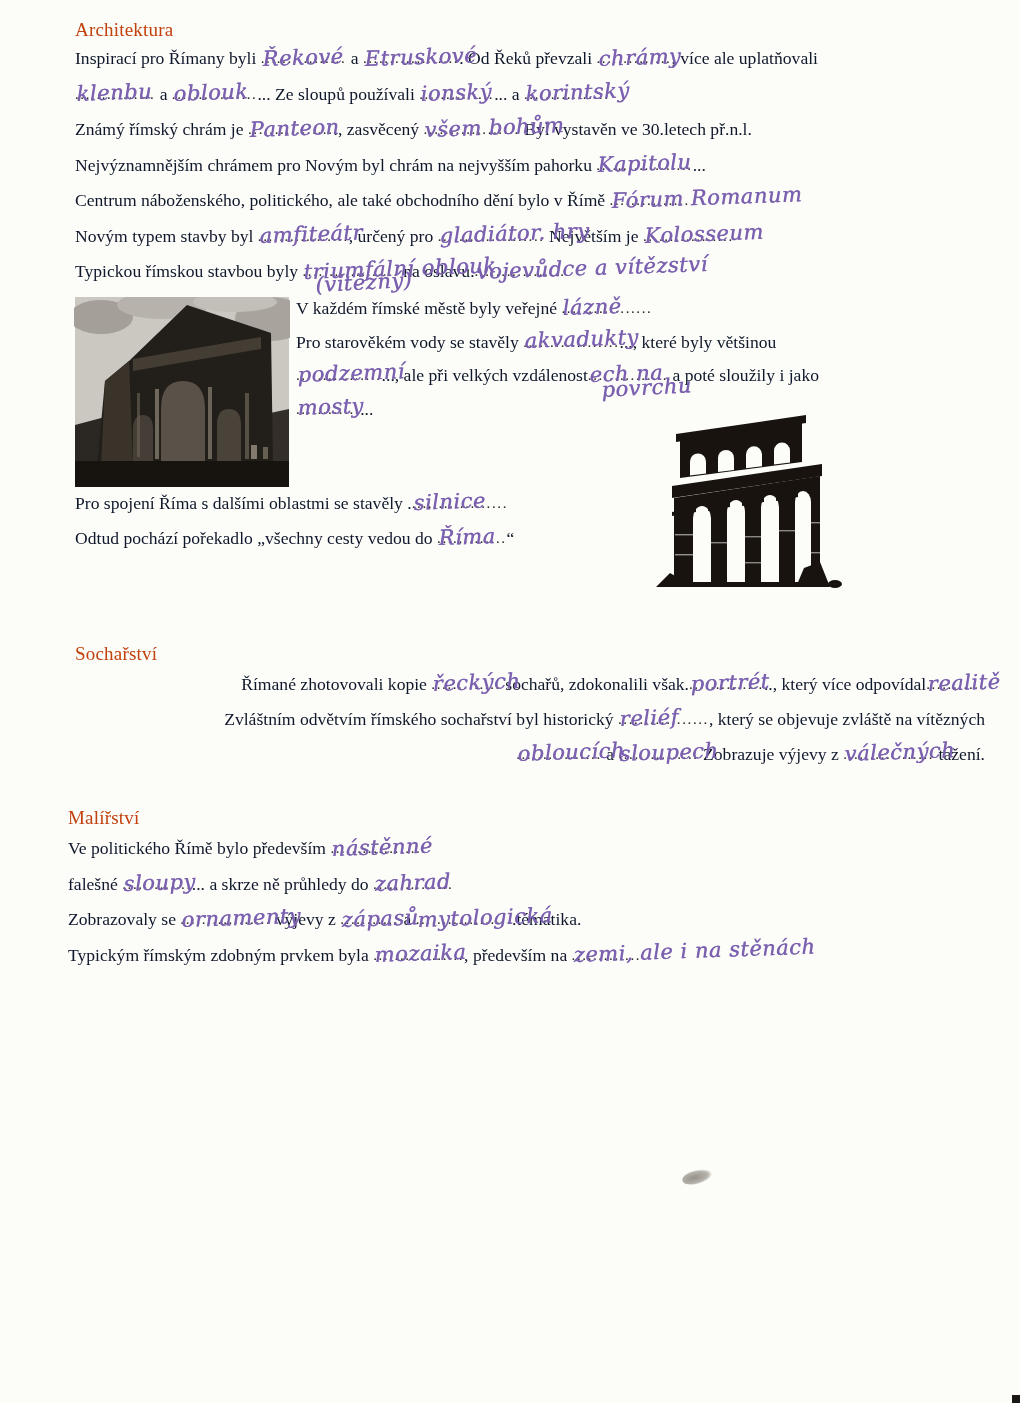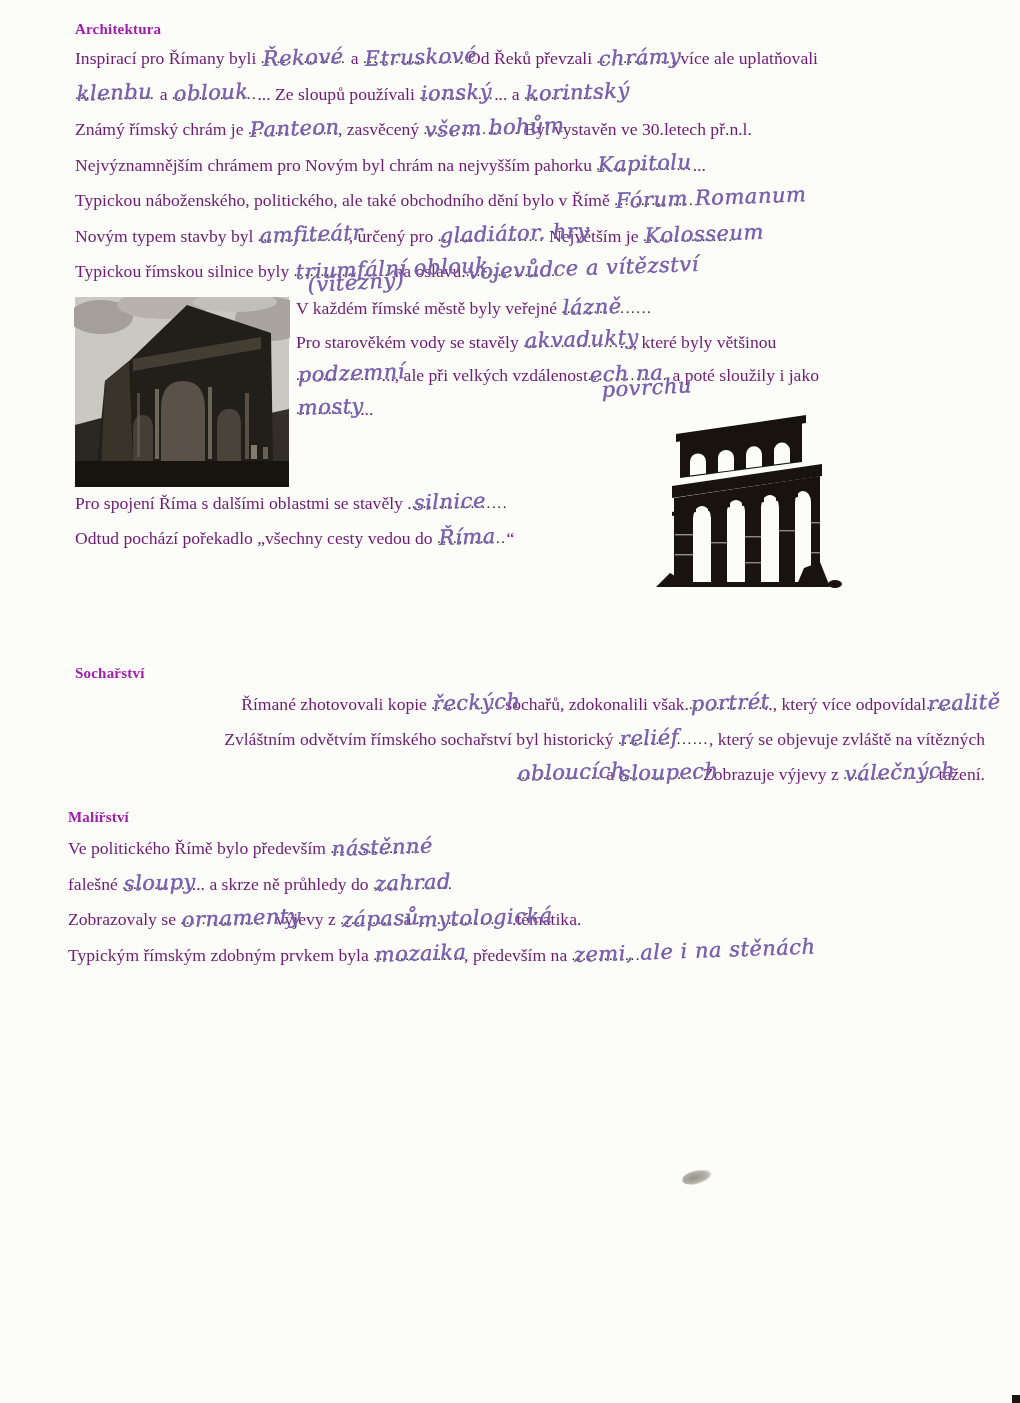--- a/index.html
+++ b/index.html
@@ -7,28 +7,28 @@
     position:relative;
     width:1020px;height:1403px;
     margin:0 auto;
     background:#fcfcf9;
     font-family:"Liberation Serif",serif;
     color:#1b1713;
     overflow:hidden;
   }
   .sec{position:absolute;}
   .head{
-    font-size:15px;font-weight:bold;margin:0;letter-spacing:.2px;
-    line-height:23px;color:#a21caf;
+    font-size:19px;font-weight:normal;margin:0;letter-spacing:.2px;
+    line-height:23px;color:#c2410c;
   }
   .line{
     font-size:17.6px;
     white-space:nowrap;
   }
-  .print{color:#701a75;}
+  .print{color:#0f172a;}
   .blank{position:relative;display:inline-block;}
   .dots{
     letter-spacing:1.6px;font-size:15px;color:#2d2925;
     position:relative;top:-1px;
   }
   .hw{
     position:absolute;left:2px;bottom:7px;
     font-family:"DejaVu Serif",serif;font-style:italic;
     font-size:21px;line-height:21px;
     color:#7a60ae;white-space:nowrap;
@@ -57,23 +57,23 @@
 
 <div class="page">
 
   <section class="sec" style="left:75px; top:18px; width:910px;">
     <h2 class="head">Architektura</h2>
     <div style="line-height:34.5px;">
         <div class="line"><span class="print">Inspirací pro Římany byli </span><span class="blank"><span class="dots">................</span><span class="hw">Řekové</span></span><span class="print"> a </span><span class="blank"><span class="dots">..................</span><span class="hw">Etruskové</span></span><span class="print">. Od Řeků převzali </span><span class="blank"><span class="dots">..............</span><span class="hw">chrámy</span></span><span class="print">, více ale uplatňovali</span></div>
         <div class="line"><span class="blank"><span class="dots">...............</span><span class="hw">klenbu</span></span><span class="print"> a </span><span class="blank"><span class="dots">................</span><span class="hw">oblouk</span></span><span class="print">... Ze sloupů používali </span><span class="blank"><span class="dots">..............</span><span class="hw">ionský</span></span><span class="print">... a </span><span class="blank"><span class="dots">................</span><span class="hw">korintský</span></span></div>
         <div class="line"><span class="print">Známý římský chrám je </span><span class="blank"><span class="dots">................</span><span class="hw">Panteon</span></span><span class="print">., zasvěcený </span><span class="blank"><span class="dots">..................</span><span class="hw">všem bohům</span></span><span class="print"> Byl vystavěn ve 30.letech př.n.l.</span></div>
         <div class="line"><span class="print">Nejvýznamnějším chrámem pro Novým byl chrám na nejvyšším pahorku </span><span class="blank"><span class="dots">..................</span><span class="hw">Kapitolu</span></span><span class="print">...</span></div>
-        <div class="line"><span class="print">Typickou náboženského, politického, ale také obchodního dění bylo v Římě </span><span class="blank"><span class="dots">...............</span><span class="hw">Fórum Romanum</span></span></div>
+        <div class="line"><span class="print">Centrum náboženského, politického, ale také obchodního dění bylo v Římě </span><span class="blank"><span class="dots">...............</span><span class="hw">Fórum Romanum</span></span></div>
         <div class="line"><span class="print">Novým typem stavby byl </span><span class="blank"><span class="dots">.................</span><span class="hw">amfiteátr</span></span><span class="print">, určený pro </span><span class="blank"><span class="dots">....................</span><span class="hw">gladiátor. hry</span></span><span class="print"> Největším je </span><span class="blank"><span class="dots">.................</span><span class="hw">Kolosseum</span></span></div>
-        <div class="line"><span class="print">Typickou římskou silnice byly </span><span class="blank"><span class="dots">..................</span><span class="hw">triumfální oblouk</span><span class="hw hw2">(vítězný)</span></span><span class="print"> na oslavu.</span><span class="blank"><span class="dots">.................</span><span class="hw">vojevůdce a vítězství</span></span></div>
+        <div class="line"><span class="print">Typickou římskou stavbou byly </span><span class="blank"><span class="dots">..................</span><span class="hw">triumfální oblouk</span><span class="hw hw2">(vítězný)</span></span><span class="print"> na oslavu.</span><span class="blank"><span class="dots">.................</span><span class="hw">vojevůdce a vítězství</span></span></div>
       </div>
   </section>
 
   <figure class="figure" style="left:74px; top:297px; width:216px; height:190px; margin:0;" aria-label="fotografie římského triumfálního oblouku">
     <svg width="216" height="190" viewBox="0 0 214 190">
       <rect width="214" height="190" fill="#cbc8c2"></rect>
       <ellipse cx="26" cy="20" rx="32" ry="17" fill="#a49f98"></ellipse>
       <ellipse cx="88" cy="8" rx="46" ry="14" fill="#b7b3ac"></ellipse>
       <ellipse cx="196" cy="22" rx="36" ry="22" fill="#a8a39c"></ellipse>
       <ellipse cx="160" cy="5" rx="42" ry="10" fill="#c2bfb9"></ellipse>
@@ -148,21 +148,21 @@
   </figure>
 
   <section class="sec" style="left:75px; top:486px; width:600px;">
     <div style="line-height:34px;">
         <div class="line"><span class="print">Pro spojení Říma s dalšími oblastmi se stavěly .</span><span class="blank"><span class="dots">..................</span><span class="hw">silnice</span></span></div>
         <div class="line"><span class="print">Odtud pochází pořekadlo „všechny cesty vedou do </span><span class="blank"><span class="dots">.............</span><span class="hw">Říma</span></span><span class="print">“</span></div>
       </div>
   </section>
 
   <section class="sec" style="left:75px; top:642px; width:910px;">
-    <h2 class="head" style="margin-bottom:2px;margin-top:20px;">Sochařství</h2>
+    <h2 class="head" style="margin-bottom:2px;">Sochařství</h2>
     <div style="line-height:34px;text-align:right;">
         <div class="line"><span class="print">Římané zhotovovali kopie </span><span class="blank"><span class="dots">.............</span><span class="hw">řeckých</span></span><span class="print"> sochařů, zdokonalili však.</span><span class="blank"><span class="dots">..............</span><span class="hw">portrét</span></span><span class="print">.., který více odpovídal</span><span class="blank"><span class="dots">...........</span><span class="hw">realitě</span></span></div>
         <div class="line"><span class="print">Zvláštním odvětvím římského sochařství byl historický </span><span class="blank"><span class="dots">.................</span><span class="hw">reliéf</span></span><span class="print">, který se objevuje zvláště na vítězných</span></div>
         <div class="line"><span class="blank"><span class="dots">................</span><span class="hw">obloucích</span></span><span class="print"> a </span><span class="blank"><span class="dots">...............</span><span class="hw">sloupech</span></span><span class="print"> Zobrazuje výjevy z </span><span class="blank"><span class="dots">.................</span><span class="hw">válečných</span></span><span class="print"> tažení.</span></div>
       </div>
   </section>
 
   <section class="sec" style="left:68px; top:806px; width:910px;">
     <h2 class="head" style="margin-bottom:2px;">Malířství</h2>
     <div style="line-height:34.5px;">

